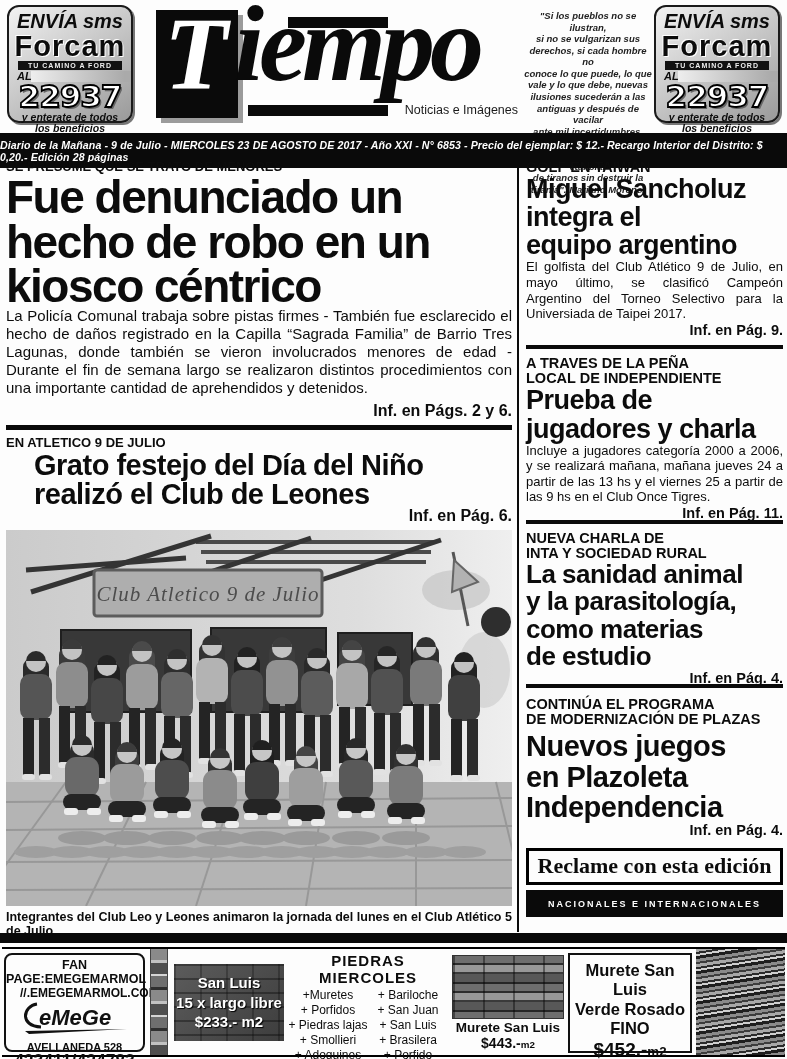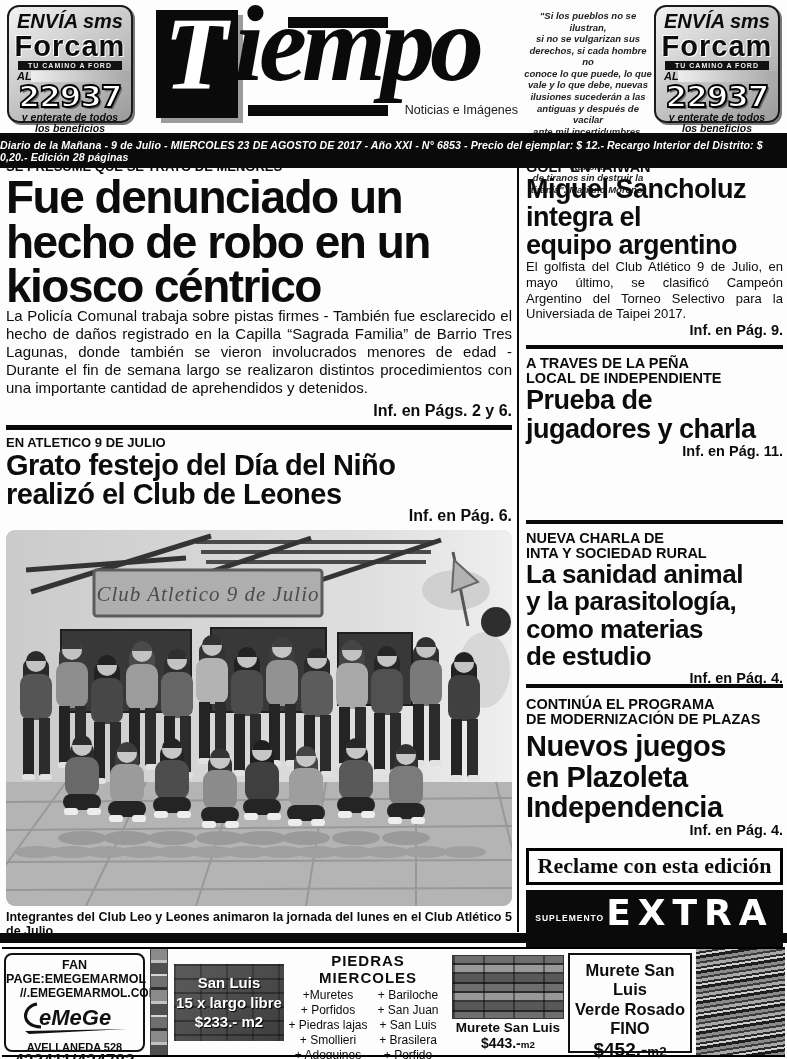--- a/index.html
+++ b/index.html
@@ -48,31 +48,31 @@
   
   .datebar{ position:absolute; left:0; top:133px; width:787px; height:35px;
     background:#0a0a0a; color:#fff; display:flex; align-items:center; justify-content:center;
     font-size:10.6px; font-weight:bold; font-style:italic; letter-spacing:.1px;}
   
   .vrule{ position:absolute; left:517px; top:160px; width:2px; height:772px; background:#0a0a0a;}
   .leftcol{ position:absolute; left:6px; top:160px; width:506px; height:772px;}
   .rightcol{ position:absolute; left:526px; top:160px; width:257px; height:776px;}
   .kicker{ font-size:13px; font-weight:bold; letter-spacing:0; white-space:pre-line; line-height:1.05;}
   .h-xl{ font-size:46px; font-weight:bold; line-height:.97; letter-spacing:-1.5px; white-space:pre-line;}
-  .h-lg{ font-size:29px; font-weight:bold; line-height:1.0; letter-spacing:-.5px; white-space:pre-line;}
+  .h-lg{ font-size:29px; font-weight:bold; line-height:1.0; letter-spacing:-.5px; white-space:pre-line;margin-left:28px;}
   .h-md{ font-size:25px; font-weight:bold; line-height:1.04; letter-spacing:-.5px; white-space:pre-line;}
   .lead{ font-size:15px; line-height:1.2; text-align:justify;}
   .body-sm{ font-size:13px; line-height:1.2; text-align:justify;}
   .pref{ text-align:right; font-weight:bold; font-size:16px;}
   .pref-sm{ text-align:right; font-weight:bold; font-size:14.5px;}
   .hrule{ height:5px; background:#0a0a0a;}
   .hrule-sm{ height:4px; background:#0a0a0a;}
   .abs{ position:absolute; left:0; right:0;}
   
-  .photo{ position:absolute; left:0; top:370px; width:506px; height:376px; background:#cfcfcf; overflow:hidden;border-radius:9px;}
+  .photo{ position:absolute; left:0; top:370px; width:506px; height:376px; background:#cfcfcf; overflow:hidden;}
   .caption{ position:absolute; left:0; top:750px; font-size:12.5px; font-weight:bold; width:506px;}
   
   .rk{ font-size:14.5px;}
   
   .reclame{ border:3px solid #000; text-align:center; padding:2px 0 3px;
     font-family:"Liberation Serif",serif; font-weight:bold; font-size:22px;}
   .extra-box{ background:#0a0a0a; color:#fff; margin-top:5px; text-align:center; padding:7px 2px 8px;}
   .extra-row{ display:flex; align-items:center; justify-content:center; gap:2px;}
   .suplemento{ font-size:8.5px; font-weight:bold; letter-spacing:1px; margin-top:10px;}
   .extra{ font-size:36px; font-weight:bold; letter-spacing:7px; line-height:.9;
@@ -432,20 +432,21 @@
       <div class="body-sm">El golfista del Club Atlético 9 de Julio, en mayo último, se clasificó Campeón  Argentino del Torneo Selectivo para la Universiada de Taipei 2017.</div>
       <div class="pref-sm">Inf. en Pág. 9.</div>
     </div>
     <div class="hrule-sm abs" style="top:185px"></div>
 
     <div class="abs" style="top:196px">
       <div class="kicker rk">A TRAVES DE LA PEÑA
 LOCAL DE INDEPENDIENTE</div>
       <div class="h-md" style="font-size:27px">Prueba de
 jugadores y charla</div>
+      <div class="body-sm">Incluye a jugadores categoría 2000 a 2006, y se realizará mañana, mañana jueves 24 a partir de las 13 hs y el viernes 25 a partir de las 9 hs en el Club Once Tigres.</div>
       <div class="pref-sm">Inf. en Pág. 11.</div>
     </div>
     <div class="hrule-sm abs" style="top:360px"></div>
 
     <div class="abs" style="top:371px">
       <div class="kicker rk">NUEVA CHARLA DE
 INTA Y SOCIEDAD RURAL</div>
       <div class="h-md" style="font-size:26px">La sanidad animal
 y la parasitología,
 como materias
@@ -459,24 +460,20 @@
 DE MODERNIZACIÓN DE PLAZAS</div>
       <div class="h-md" style="font-size:29px; margin-top:4px">Nuevos juegos
 en Plazoleta
 Independencia</div>
       <div class="pref-sm">Inf. en Pág. 4.</div>
     </div>
 
     <div class="abs" style="top:688px">
       <div class="reclame">Reclame con esta edición</div>
       <div class="extra-box">
-        <div class="extra-row">
-          <span class="suplemento">SUPLEMENTO</span>
-          <span class="extra">EXTRA</span>
-        </div>
         <div class="extra-sub">NACIONALES E INTERNACIONALES</div>
       </div>
     </div>
   </div>
 
   <div class="botbar"></div>
 
   <div class="adstrip">
     <div class="emege-box">
       <div class="fanpage">FAN PAGE:EMEGEMARMOL</div>

